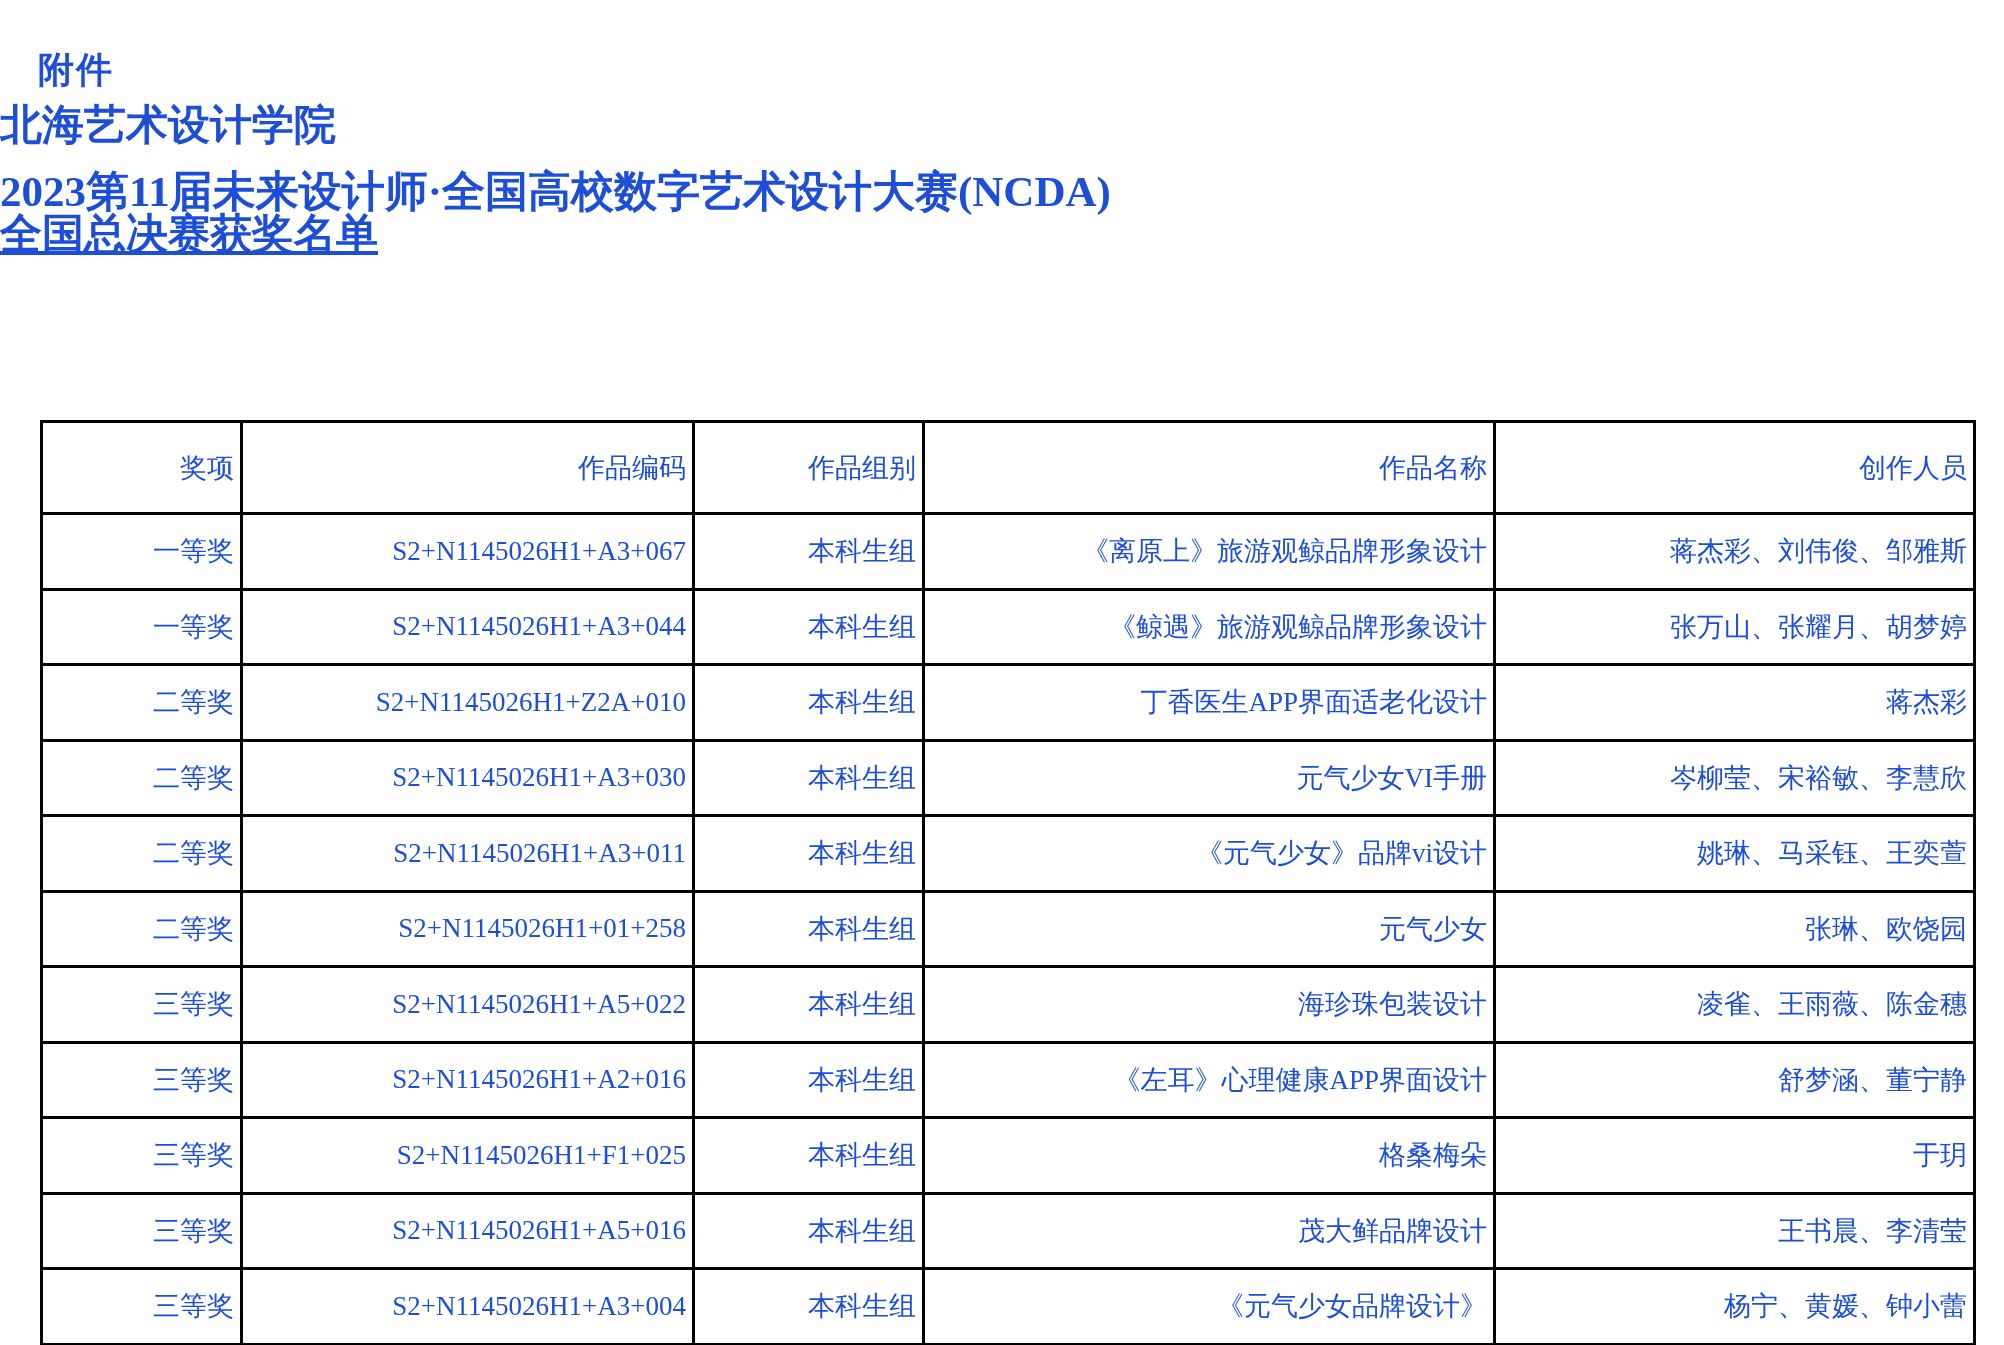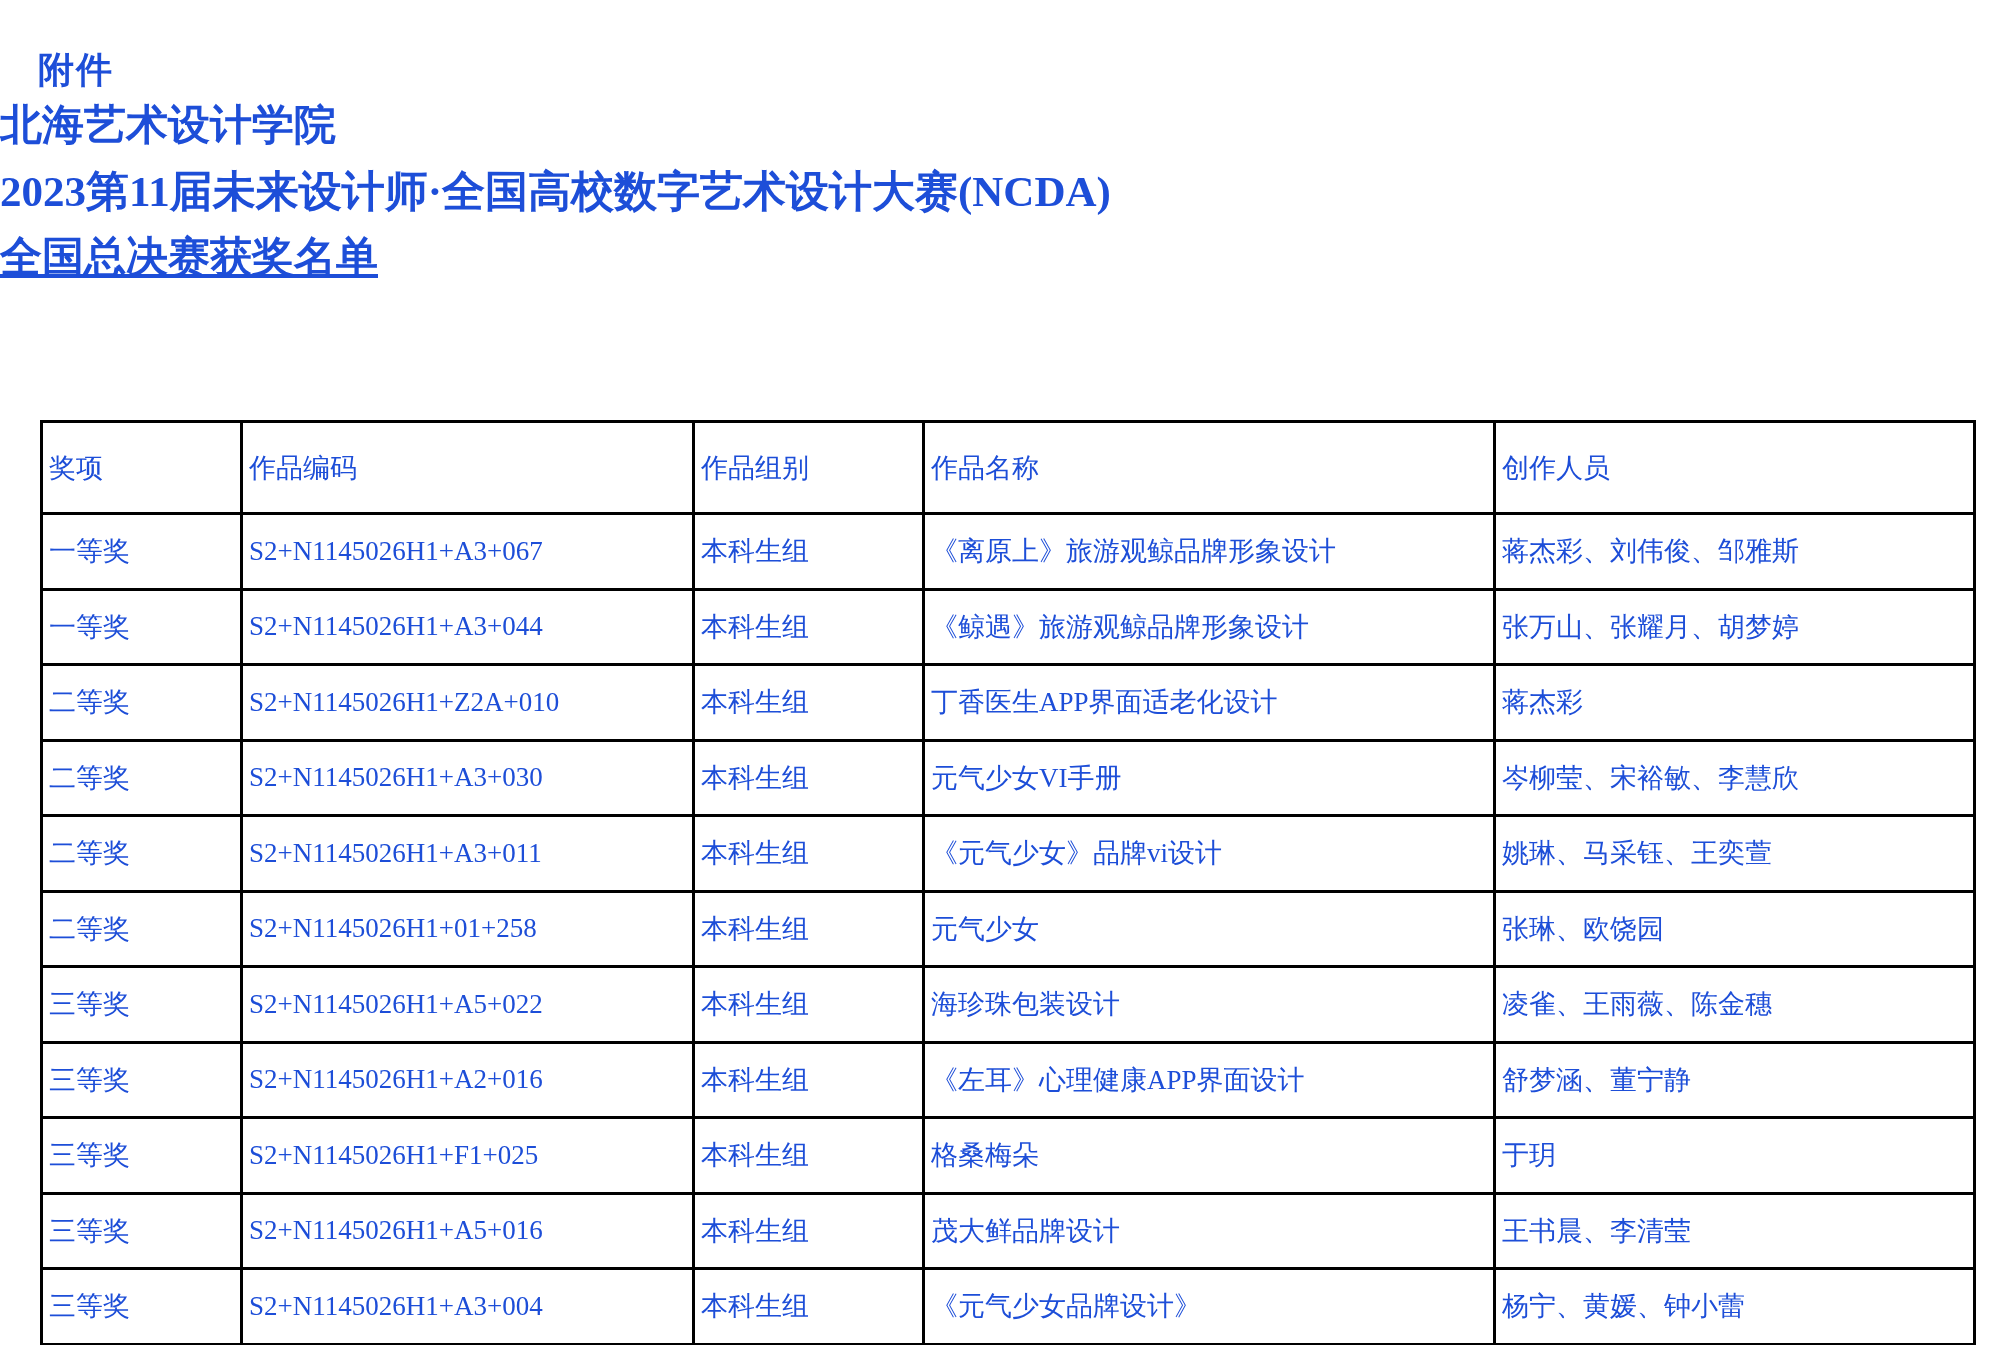--- a/index.html
+++ b/index.html
@@ -33,38 +33,37 @@
   .title {
     font-weight: bold;
     line-height: 1.0;
   }
   .title.t1 {
     font-size: 42px;
     margin-bottom: 24px;
   }
   .title.t2 {
     font-size: 43px;
-    margin-bottom: 23px;
   }
   .title.t3 {
     font-size: 42px;
     text-decoration: underline;
   }
   table.awards {
     position: absolute;
     left: 40px;
     top: 420px;
     width: 1933px;
     border-collapse: collapse;
     table-layout: fixed;
   }
   table.awards th,
   table.awards td {
     border: 3px solid #000000;
-    text-align: left;
+    text-align: right;
     vertical-align: middle;
     font-size: 27px;
     font-weight: normal;
     padding: 0 6px;
     overflow: hidden;
     white-space: nowrap;
   }
   table.awards thead tr {
     height: 92px;
   }

